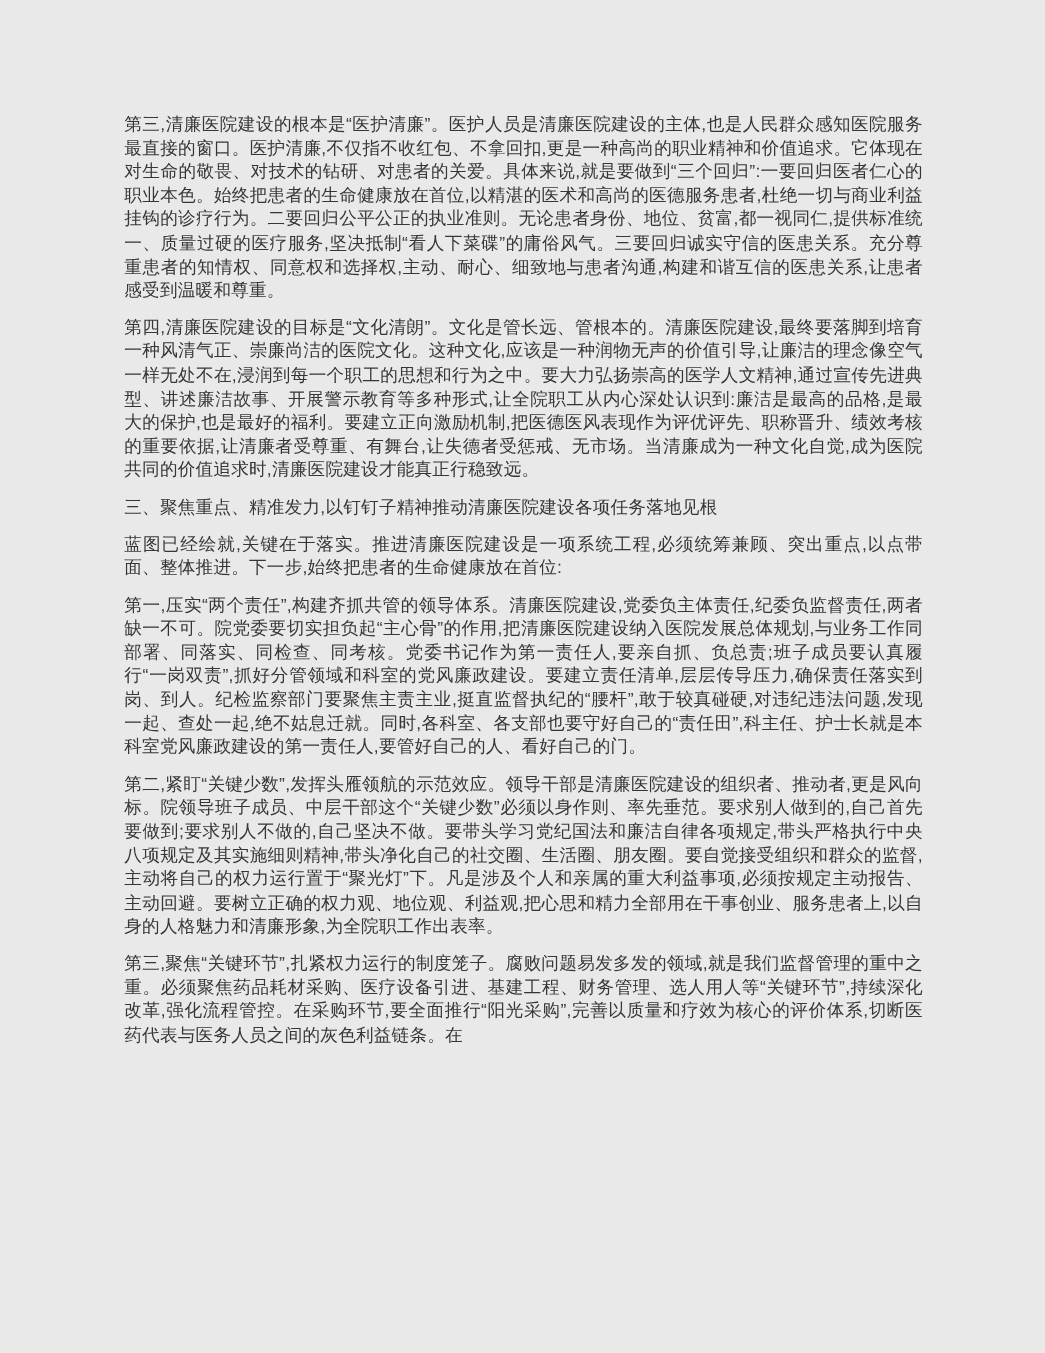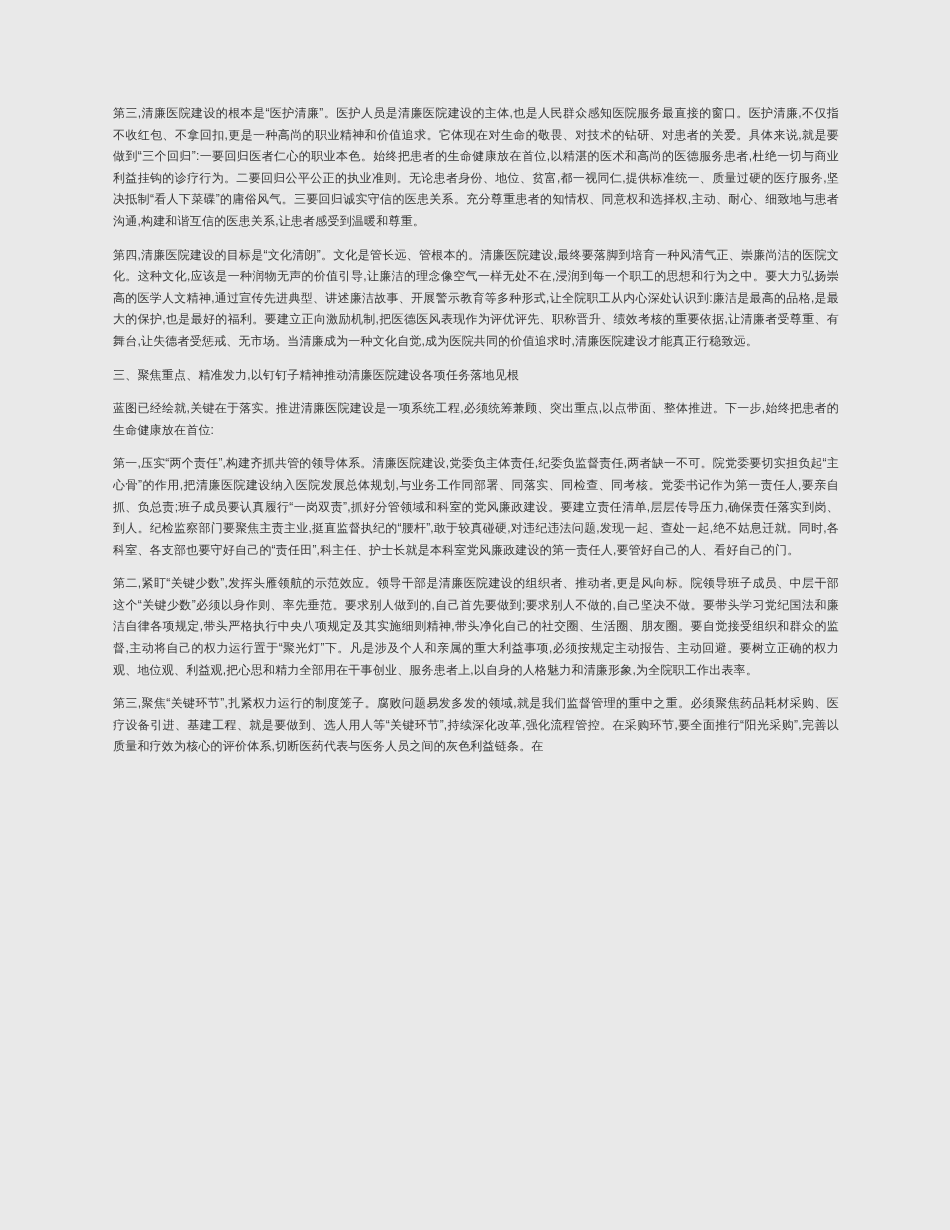--- a/index.html
+++ b/index.html
@@ -10,21 +10,21 @@
     font-family: "Liberation Sans", sans-serif;
     overflow: hidden;
     position: relative;
   }
   .content {
     position: absolute;
     left: 113px;
     top: 103px;
     width: 726px;
     color: #363636;
-    font-size: 12px;
+    font-size: 16px;
     line-height: 21.6px;
     text-align: justify;
     letter-spacing: 0.2px;
     word-break: break-all;
   }
   .para {
     margin: 0 0 12px 0;
   }
   .para:last-child {
     margin-bottom: 0;
@@ -36,14 +36,14 @@
 </head>
 <body>
 
 <div class="content">
   <p class="para">第三,清廉医院建设的根本是“医护清廉”。医护人员是清廉医院建设的主体,也是人民群众感知医院服务最直接的窗口。医护清廉,不仅指不收红包、不拿回扣,更是一种高尚的职业精神和价值追求。它体现在对生命的敬畏、对技术的钻研、对患者的关爱。具体来说,就是要做到“三个回归”:一要回归医者仁心的职业本色。始终把患者的生命健康放在首位,以精湛的医术和高尚的医德服务患者,杜绝一切与商业利益挂钩的诊疗行为。二要回归公平公正的执业准则。无论患者身份、地位、贫富,都一视同仁,提供标准统一、质量过硬的医疗服务,坚决抵制“看人下菜碟”的庸俗风气。三要回归诚实守信的医患关系。充分尊重患者的知情权、同意权和选择权,主动、耐心、细致地与患者沟通,构建和谐互信的医患关系,让患者感受到温暖和尊重。</p>
   <p class="para">第四,清廉医院建设的目标是“文化清朗”。文化是管长远、管根本的。清廉医院建设,最终要落脚到培育一种风清气正、崇廉尚洁的医院文化。这种文化,应该是一种润物无声的价值引导,让廉洁的理念像空气一样无处不在,浸润到每一个职工的思想和行为之中。要大力弘扬崇高的医学人文精神,通过宣传先进典型、讲述廉洁故事、开展警示教育等多种形式,让全院职工从内心深处认识到:廉洁是最高的品格,是最大的保护,也是最好的福利。要建立正向激励机制,把医德医风表现作为评优评先、职称晋升、绩效考核的重要依据,让清廉者受尊重、有舞台,让失德者受惩戒、无市场。当清廉成为一种文化自觉,成为医院共同的价值追求时,清廉医院建设才能真正行稳致远。</p>
   <p class="para section-heading">三、聚焦重点、精准发力,以钉钉子精神推动清廉医院建设各项任务落地见根</p>
   <p class="para">蓝图已经绘就,关键在于落实。推进清廉医院建设是一项系统工程,必须统筹兼顾、突出重点,以点带面、整体推进。下一步,始终把患者的生命健康放在首位:</p>
   <p class="para">第一,压实“两个责任”,构建齐抓共管的领导体系。清廉医院建设,党委负主体责任,纪委负监督责任,两者缺一不可。院党委要切实担负起“主心骨”的作用,把清廉医院建设纳入医院发展总体规划,与业务工作同部署、同落实、同检查、同考核。党委书记作为第一责任人,要亲自抓、负总责;班子成员要认真履行“一岗双责”,抓好分管领域和科室的党风廉政建设。要建立责任清单,层层传导压力,确保责任落实到岗、到人。纪检监察部门要聚焦主责主业,挺直监督执纪的“腰杆”,敢于较真碰硬,对违纪违法问题,发现一起、查处一起,绝不姑息迁就。同时,各科室、各支部也要守好自己的“责任田”,科主任、护士长就是本科室党风廉政建设的第一责任人,要管好自己的人、看好自己的门。</p>
   <p class="para">第二,紧盯“关键少数”,发挥头雁领航的示范效应。领导干部是清廉医院建设的组织者、推动者,更是风向标。院领导班子成员、中层干部这个“关键少数”必须以身作则、率先垂范。要求别人做到的,自己首先要做到;要求别人不做的,自己坚决不做。要带头学习党纪国法和廉洁自律各项规定,带头严格执行中央八项规定及其实施细则精神,带头净化自己的社交圈、生活圈、朋友圈。要自觉接受组织和群众的监督,主动将自己的权力运行置于“聚光灯”下。凡是涉及个人和亲属的重大利益事项,必须按规定主动报告、主动回避。要树立正确的权力观、地位观、利益观,把心思和精力全部用在干事创业、服务患者上,以自身的人格魅力和清廉形象,为全院职工作出表率。</p>
-  <p class="para">第三,聚焦“关键环节”,扎紧权力运行的制度笼子。腐败问题易发多发的领域,就是我们监督管理的重中之重。必须聚焦药品耗材采购、医疗设备引进、基建工程、就是要做到、选人用人等“关键环节”,持续深化改革,强化流程管控。在采购环节,要全面推行“阳光采购”,完善以质量和疗效为核心的评价体系,切断医药代表与医务人员之间的灰色利益链条。在</p>
+  <p class="para">第三,聚焦“关键环节”,扎紧权力运行的制度笼子。腐败问题易发多发的领域,就是我们监督管理的重中之重。必须聚焦药品耗材采购、医疗设备引进、基建工程、财务管理、选人用人等“关键环节”,持续深化改革,强化流程管控。在采购环节,要全面推行“阳光采购”,完善以质量和疗效为核心的评价体系,切断医药代表与医务人员之间的灰色利益链条。在</p>
 </div>
 
 </body></html>

